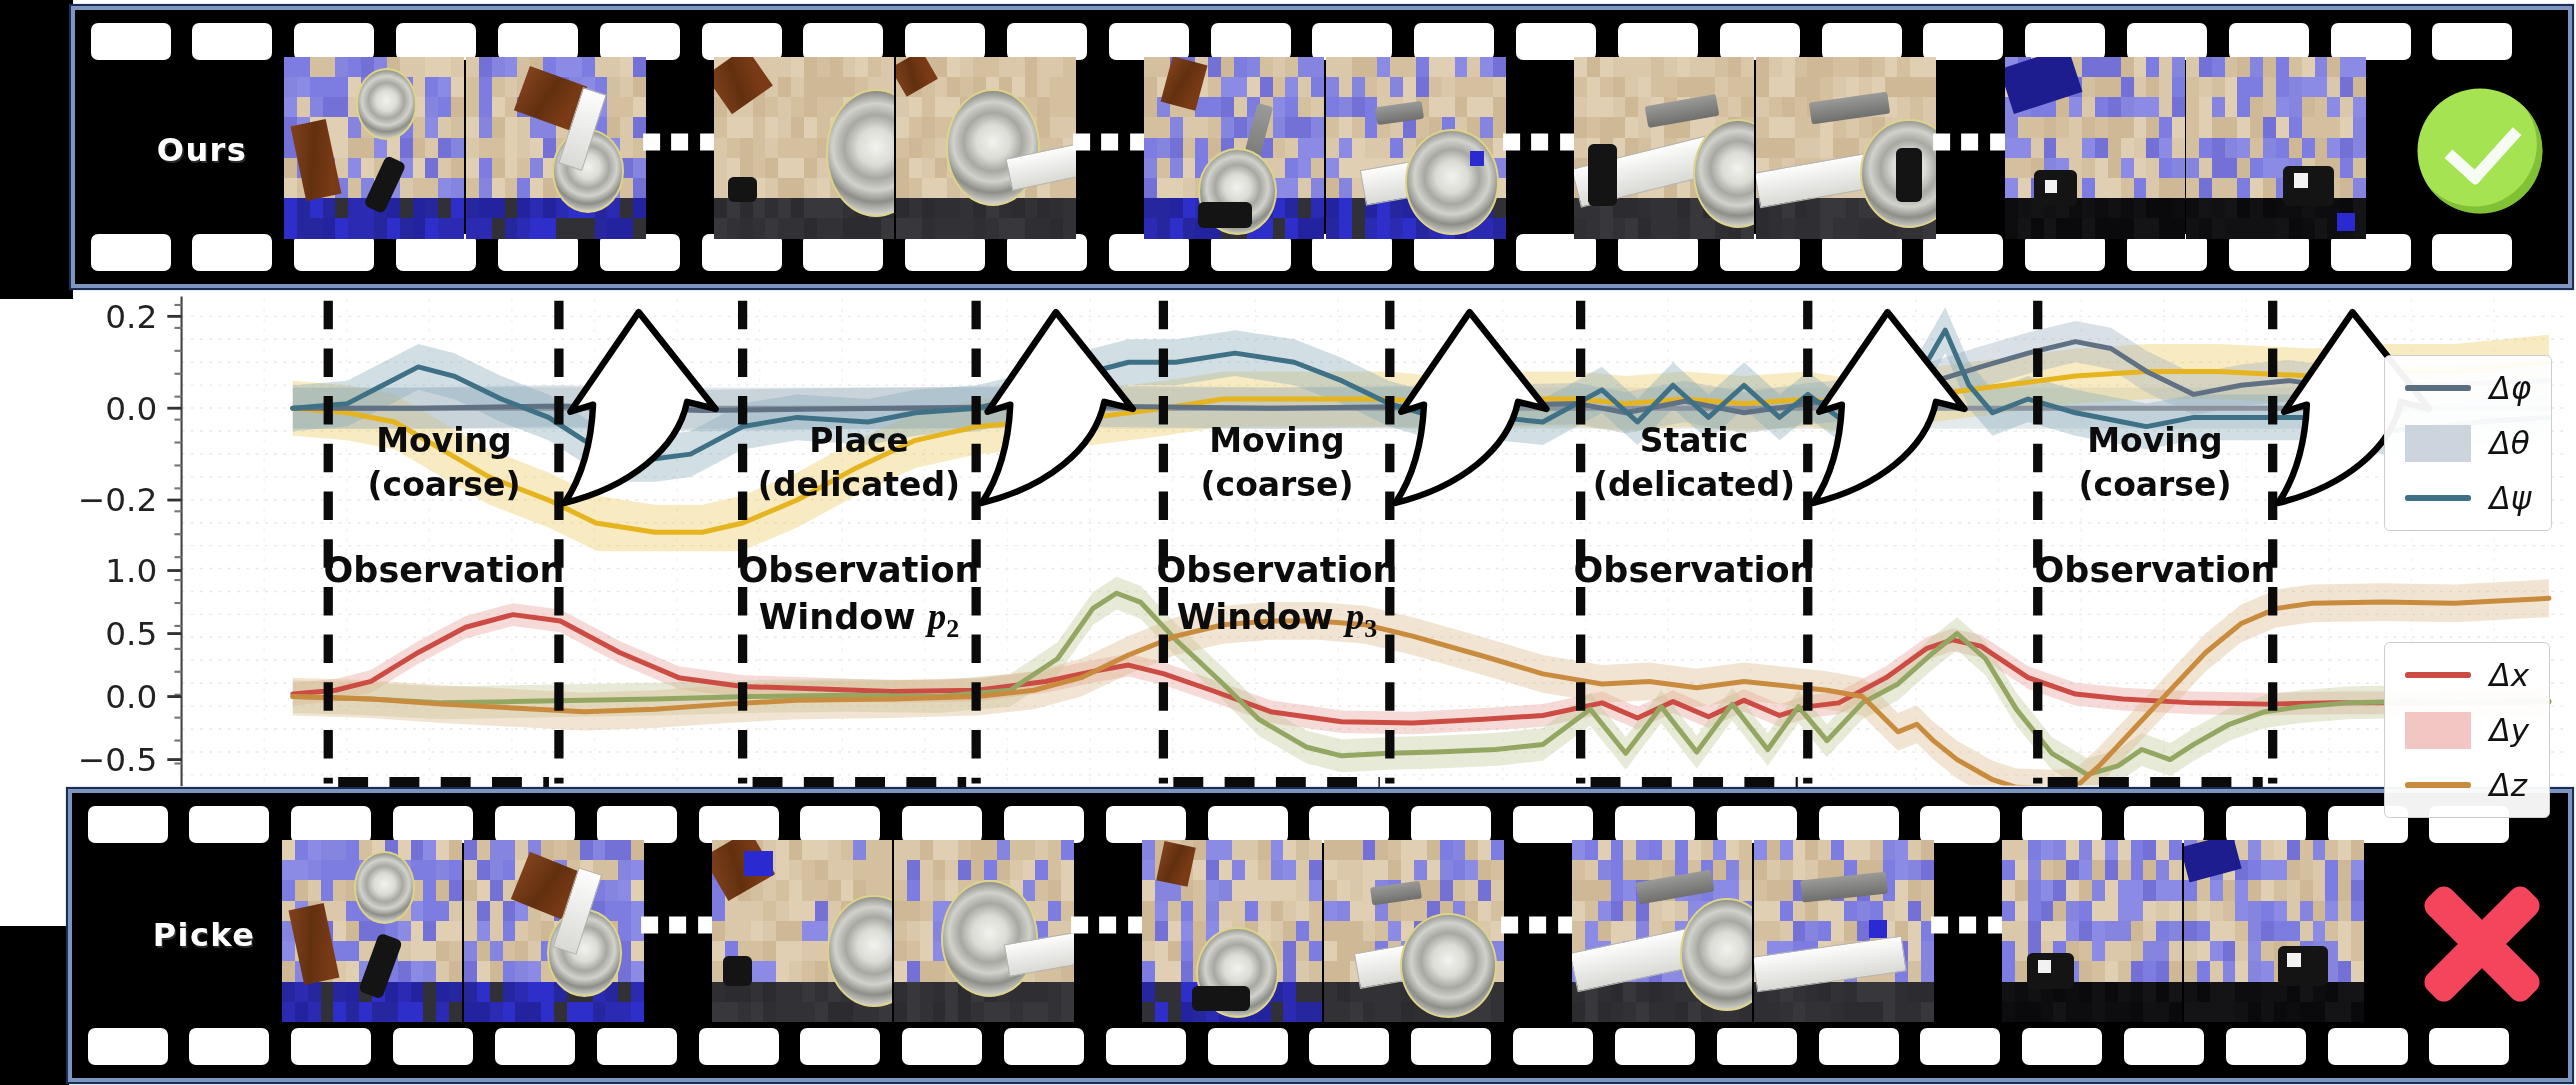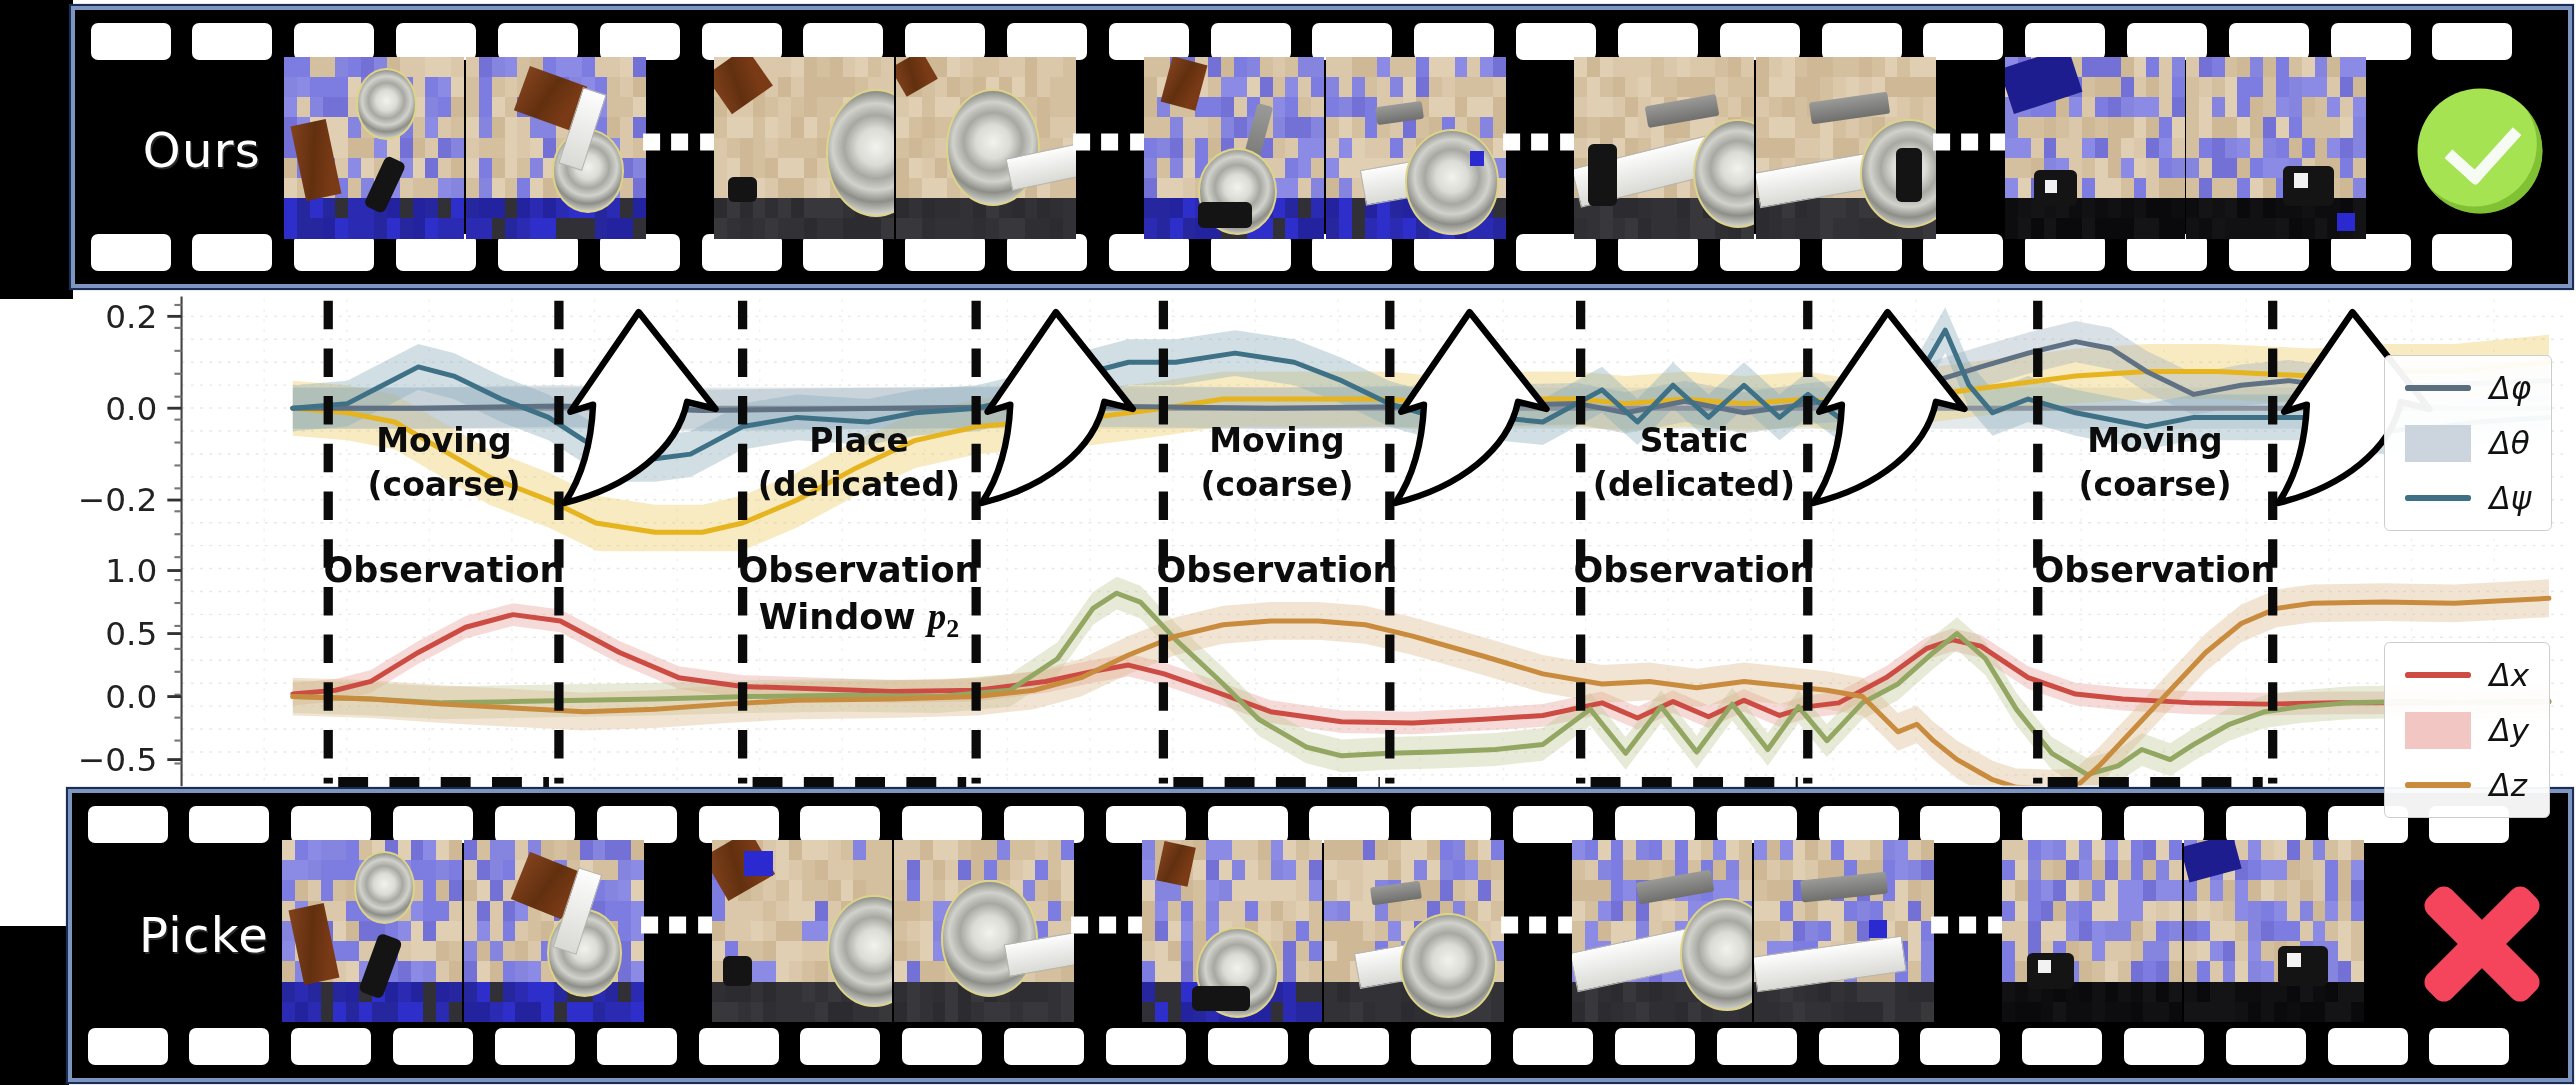--- a/index.html
+++ b/index.html
@@ -3,21 +3,21 @@
 <meta charset="utf-8">
 <style>
   html,body{margin:0;padding:0;background:#ffffff;}
   #stage{position:relative;width:2576px;height:1085px;background:#ffffff;overflow:hidden;
          font-family:"DejaVu Sans",sans-serif;}
   
   .tail{position:absolute;background:#000;}
   .strip{position:absolute;background:#000;border:4.3px solid #7c95c1;box-shadow:0 0 0 2.1px #1b2c55;
          box-sizing:border-box;}
   .hole{position:absolute;background:#fff;border-radius:7.1px;width:80px;height:37px;}
-  .strip-label{position:absolute;color:#fff;font-weight:400;font-size:48px;letter-spacing:1.4px;
+  .strip-label{position:absolute;color:#fff;font-weight:700;font-size:32px;letter-spacing:1.4px;
                transform:translate(-50%,-50%);text-shadow:1.4px 2.1px 0 #2a2a2a;}
   .frame{position:absolute;width:180px;height:182px;overflow:hidden;background:#d8c5a7;}
   .mosaic{position:absolute;inset:0;display:grid;grid-template-columns:repeat(14,1fr);
           grid-template-rows:repeat(9,1fr);}
   .mosaic div{width:100%;height:100%;}
   .item{position:absolute;}
   .it-plate{border-radius:50%;border:2.1px solid #ddd48a;box-sizing:border-box;
     background:radial-gradient(circle at 50% 45%, #f2f2ee 0%, #dcdcd6 22%, #a8a8a2 38%,
       #d2d2cc 52%, #8e8e88 66%, #c6c6c0 78%, #f0eeda 88%, #b8b48e 94%);}
   .it-board{background:linear-gradient(105deg,#83421e,#62300f 45%,#7a3a16 80%);}
@@ -3031,20 +3031,21 @@
       <div class="win-label obs" style="left: 859px; top: 547px;">
         <div>Observation</div>
         <div>Window <span class="pvar">p</span><sub>2</sub></div>
       </div>
       <div class="win-label phase" style="left: 1277px; top: 419px;">
         <div>Moving</div>
         <div>(coarse)</div>
       </div>
       <div class="win-label obs" style="left: 1277px; top: 547px;">
         <div>Observation</div>
+        <div>Window <span class="pvar">p</span><sub>3</sub></div>
       </div>
       <div class="win-label phase" style="left: 1694px; top: 419px;">
         <div>Static</div>
         <div>(delicated)</div>
       </div>
       <div class="win-label obs" style="left: 1694px; top: 547px;">
         <div>Observation</div>
       </div>
       <div class="win-label phase" style="left: 2155px; top: 419px;">
         <div>Moving</div>

